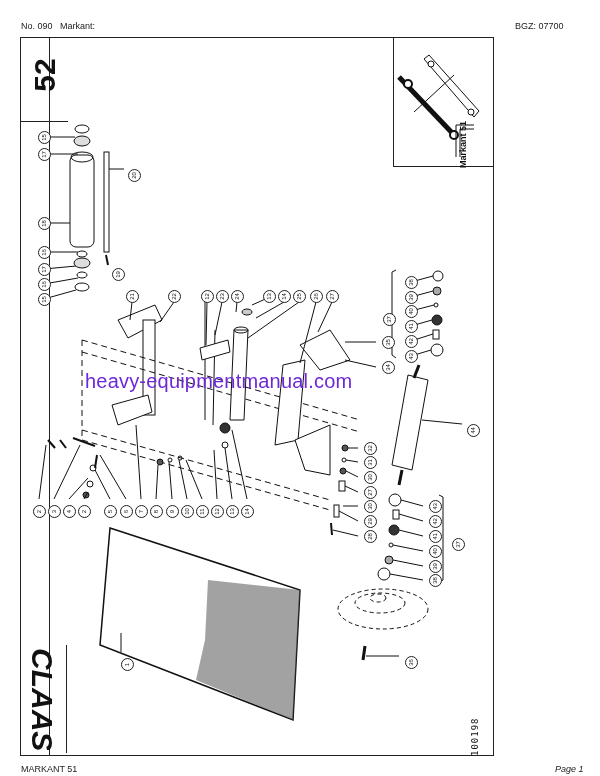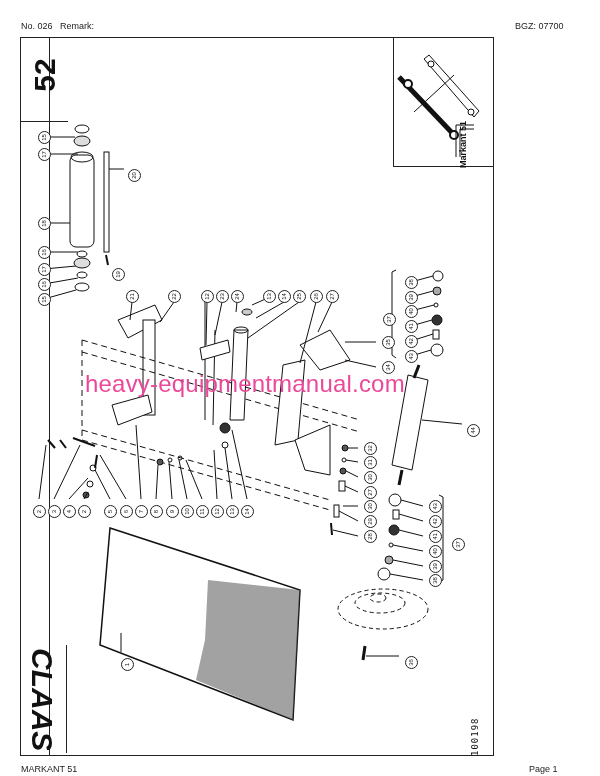--- a/index.html
+++ b/index.html
@@ -2,40 +2,40 @@
 <html><head>
 <meta charset="utf-8">
 <style>
   html, body { margin:0; padding:0; background:#ffffff; }
   body { width:600px; height:776px; position:relative; overflow:hidden; font-family:"Liberation Sans", sans-serif; color:#111; }
   .hdr { position:absolute; top:21px; font-size:9px; color:#222; }
   .hdr-left { left:21px; }
   .hdr-right { left:515px; }
   .ftr { position:absolute; top:764px; font-size:9px; color:#222; }
   .ftr-left { left:21px; }
-  .ftr-right { left:529px; }
+  .ftr-right { left:555px;font-style:italic; }
   .frame { position:absolute; left:20px; top:37px; width:474px; height:719px; border:1.5px solid #222; box-sizing:border-box; }
   .leftcol { position:absolute; left:20px; top:37px; width:30px; height:719px; border-right:1px solid #222; box-sizing:border-box; }
   .plate-no { position:absolute; left:22px; top:55px; width:46px; height:40px; font-weight:bold; font-size:30px; transform:rotate(-90deg); transform-origin:center; text-align:center; line-height:40px; }
   .plate-divider { position:absolute; left:20px; top:121px; width:48px; height:1px; background:#222; }
   .inset { position:absolute; left:393px; top:37px; width:101px; height:130px; border-left:1px solid #222; border-bottom:1px solid #222; box-sizing:border-box; }
   .model-label { position:absolute; left:458px; top:168px; width:60px; height:14px; font-size:9px; font-weight:bold; transform:rotate(-90deg); transform-origin:0 0; white-space:nowrap; }
   .drawing-code { position:absolute; left:470px; top:756px; font-size:9px; font-family:"DejaVu Sans Mono", monospace; transform:rotate(-90deg); transform-origin:0 0; white-space:nowrap; letter-spacing:1px; }
   .claas-wrap { position:absolute; left:28px; top:646px; width:36px; height:104px; }
   .claas-line { position:absolute; left:66px; top:645px; width:1px; height:108px; background:#222; }
-  .watermark { position:absolute; left:85px; top:370px; font-size:24px; color:#ec4899; white-space:nowrap; letter-spacing:0.2px; }
+  .watermark { position:absolute; left:85px; top:370px; font-size:20px; color:#6d28d9; white-space:nowrap; letter-spacing:0.2px; }
   .callout { position:absolute; width:11px; height:11px; border:1px solid #222; border-radius:50%; font-size:6px; line-height:11px; text-align:center; background:#fff; transform:rotate(-90deg); box-sizing:content-box; }
   svg.drawing { position:absolute; left:0; top:0; }
 </style>
 </head>
 <body>
 
 <div class="hdr hdr-left">
-  <span>No. 026</span>&nbsp;&nbsp;
-  <span>Remark:</span>
+  <span>No. 090</span>&nbsp;&nbsp;
+  <span>Markant:</span>
 </div>
 <div class="hdr hdr-right">BGZ: 07700</div>
 
 <div class="frame"></div>
 <div class="leftcol"></div>
 <div class="plate-divider"></div>
 <div class="plate-no">52</div>
 
 <div class="inset">
   <svg width="101" height="130" viewBox="0 0 101 130">

